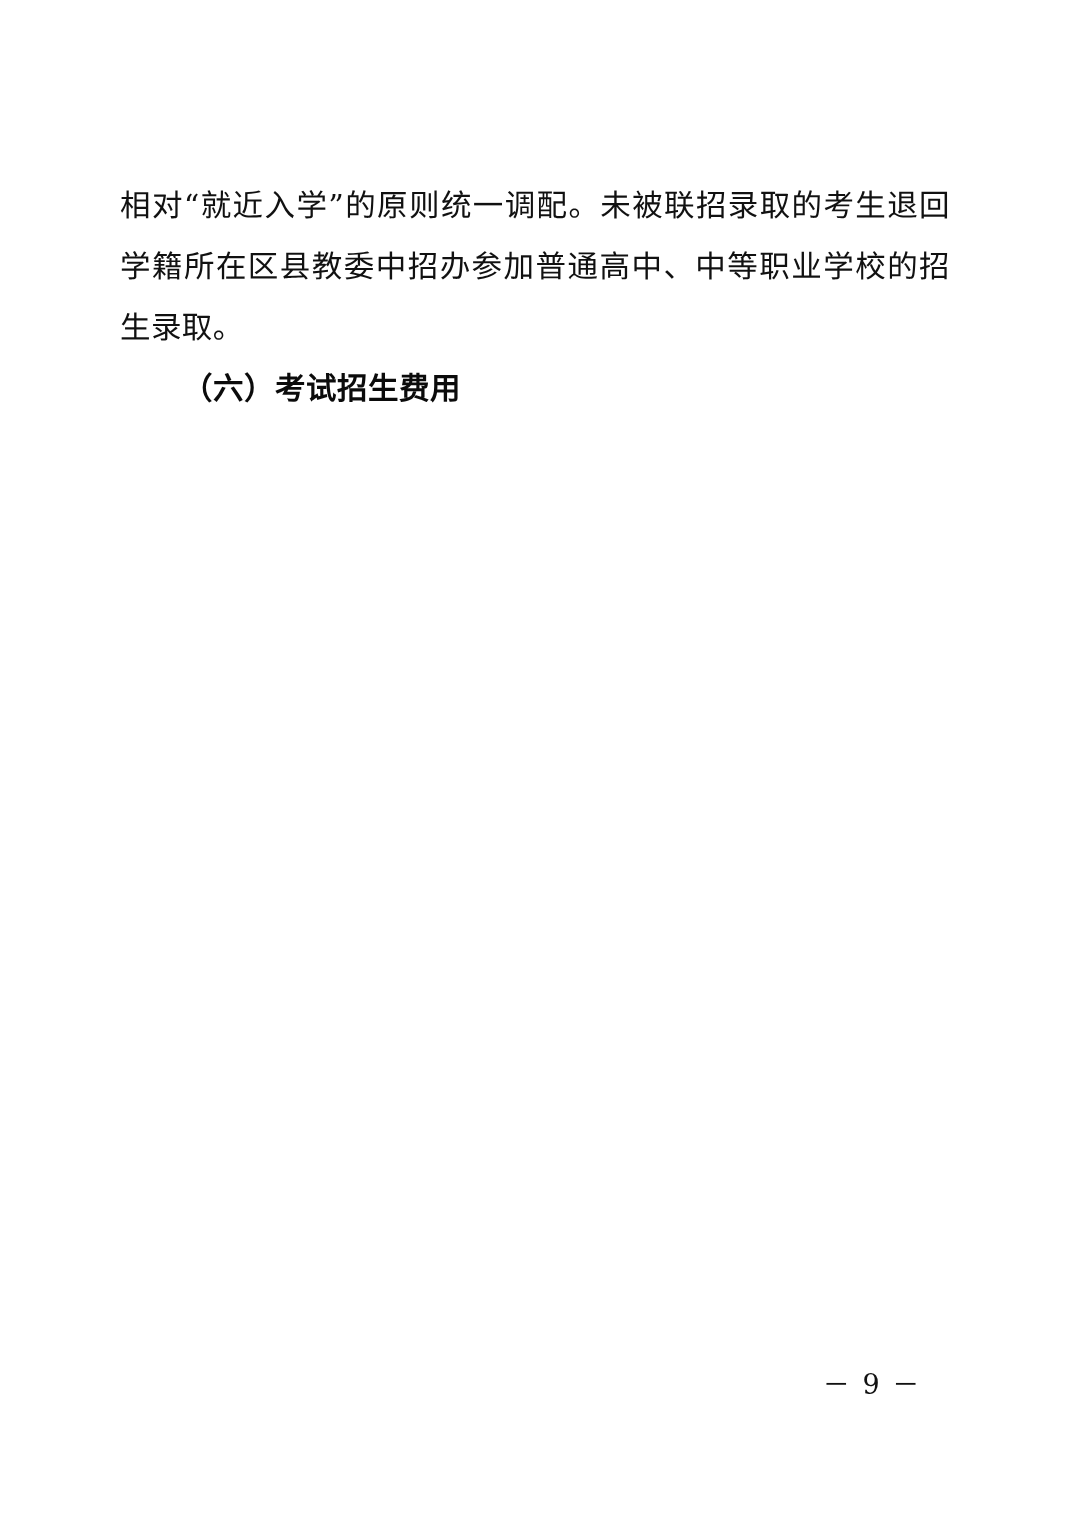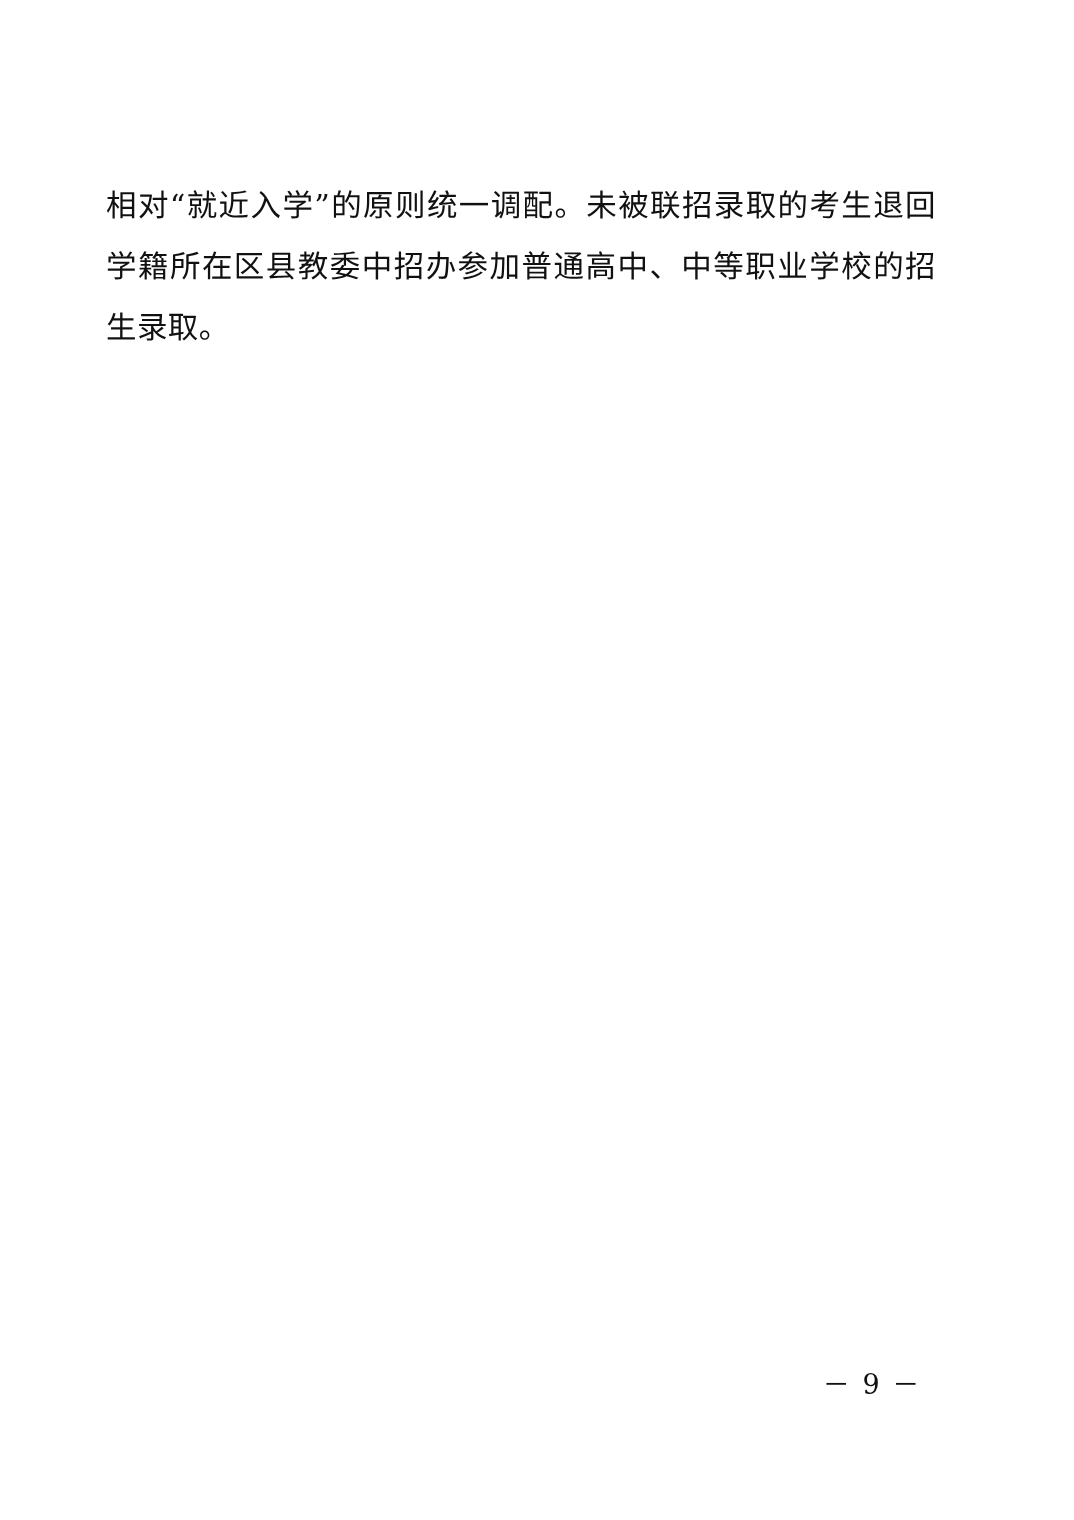--- a/index.html
+++ b/index.html
@@ -16,21 +16,21 @@
     position: relative;
     width: 1074px;
     height: 1520px;
     margin: 0 auto;
     background: #ffffff;
     overflow: hidden;
     box-sizing: border-box;
   }
   .content {
     position: absolute;
-    left: 106px;
+    left: 120px;
     top: 175px;
     width: 830px;
   }
   .para {
     font-size: 30.5px;
     line-height: 61px;
     letter-spacing: 0.4px;
     text-align: justify;
     text-justify: inter-ideograph;
     margin: 0;
@@ -71,20 +71,21 @@
 </style>
 </head>
 <body>
 
 <div class="page">
 
   <div class="content">
 
     <p class="para continued">相对“就近入学”的原则统一调配。未被联招录取的考生退回学籍所在区县教委中招办参加普通高中、中等职业学校的招生录取。</p>
 
+    <h2 class="heading">（六）考试招生费用</h2>
 
 
   </div>
 
   <div class="footer">
     <span class="page-number">－ 9 －</span>
   </div>
 
 </div>
 

